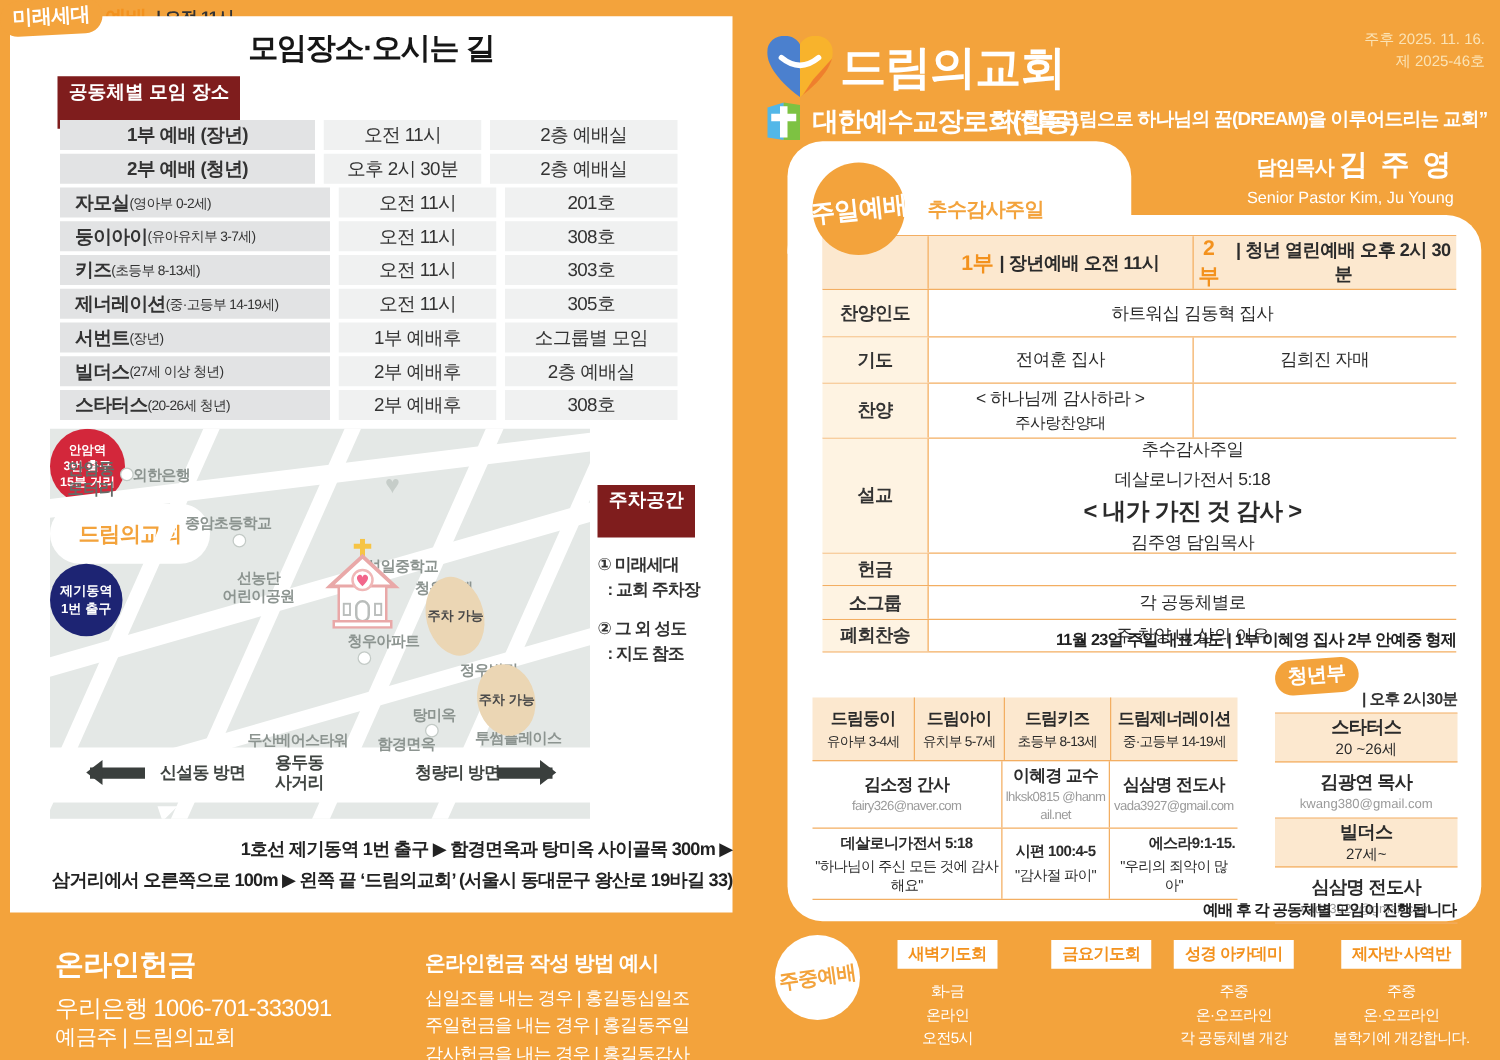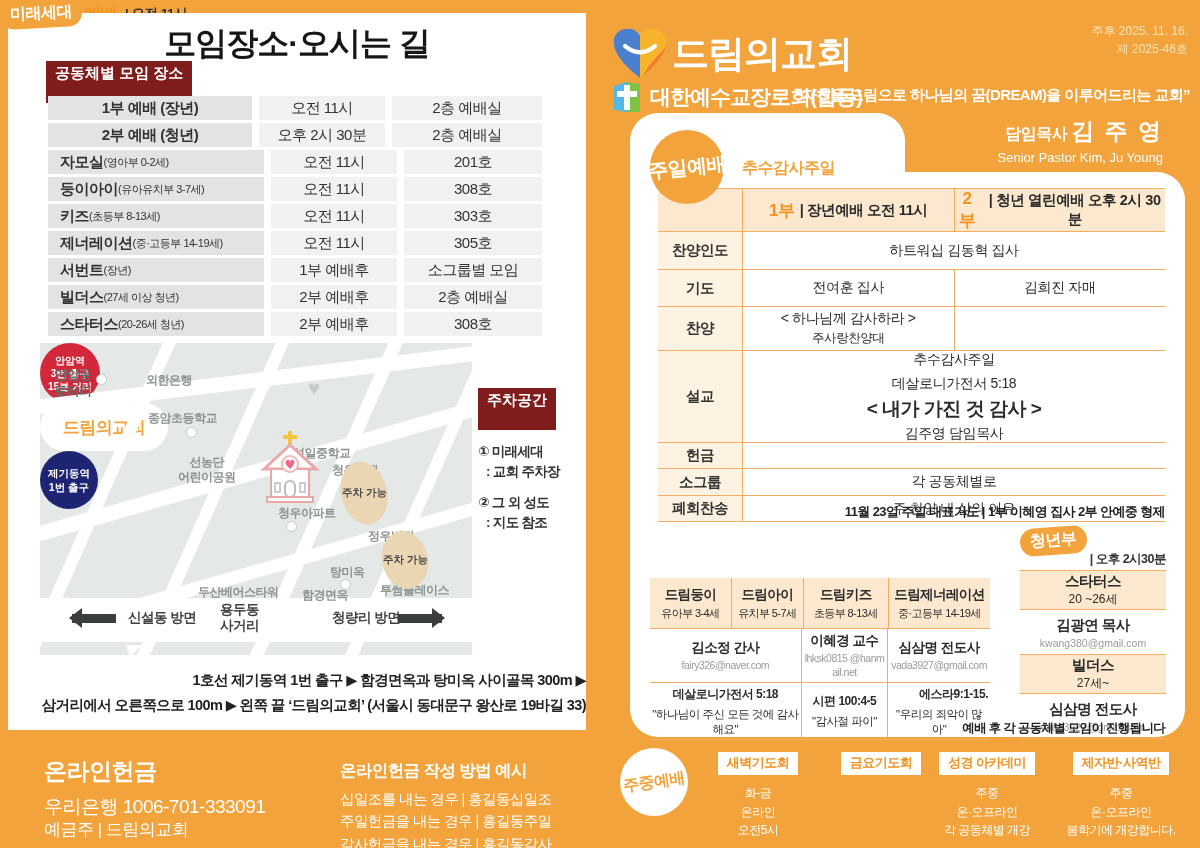--- a/index.html
+++ b/index.html
@@ -2,21 +2,21 @@
 <html><head>
 <meta charset="utf-8">
 <style>
   html,body{margin:0;padding:0;}
   body{font-family:"Liberation Sans","DejaVu Sans",sans-serif;}
   #root{position:relative;width:1200px;height:848px;background:#F3A33C;overflow:hidden;}
   .abs{position:absolute;}
 
   
   #left-white{left:8px;top:13px;width:578px;height:717px;background:#fff;}
-  #left-title{left:8px;top:22px;width:578px;text-align:center;font-size:32px;font-weight:bold;color:#161616;letter-spacing:-1px;}
+  #left-title{left:8px;top:22px;width:578px;text-align:center;font-size:24px;font-weight:bold;color:#161616;letter-spacing:-1px;}
   .orange-chip{display:inline-block;background:#7f1d1d;color:#fff;font-weight:bold;padding:3px 9px 20px;font-size:15px;}
   #section-badge{left:46px;top:61px;}
 
   
   #schedule{left:48px;top:96px;width:494px;}
   .sch-row{display:flex;margin-bottom:3px;height:24px;}
   .sch-label{width:204px;background:#E2E3E4;display:flex;align-items:center;padding-left:12px;color:#333;}
   .sch-row.center .sch-label{justify-content:center;padding-left:0;}
   .sch-label .nm{font-size:15px;font-weight:bold;letter-spacing:-0.5px;}
   .sch-label .sb{font-size:11px;font-weight:normal;letter-spacing:-0.5px;}
@@ -86,21 +86,21 @@
   .w-small{font-size:12.5px;margin-top:2px;}
   .sermon-title{font-size:19px;font-weight:bold;margin:3px 0;letter-spacing:-0.5px;}
   #worship-note{left:658px;top:503px;width:507px;text-align:right;font-size:13px;font-weight:bold;color:#222;letter-spacing:-0.6px;z-index:2;}
 
   
   #future-badge-row{left:650px;top:527px;display:flex;align-items:center;z-index:2;}
   .round-chip{background:#F3A33C;color:#fff;font-weight:bold;font-size:16px;padding:3px 10px 4px;border-radius:15px;letter-spacing:-0.5px;}
   .chip-tail{color:#F3921E;font-weight:bold;font-size:17px;letter-spacing:-0.5px;margin-left:2px;}
   .time-tail{color:#333;font-weight:bold;font-size:13.5px;margin-left:8px;letter-spacing:-0.5px;}
   #future{left:650px;top:558px;width:340px;z-index:2;font-size:12px;color:#2B2B2B;}
-  .f-head{display:flex;background:#FCE8CF;height:50px;border-bottom:1px solid #F3AE62;margin-top:20px;}
+  .f-head{display:flex;background:#FCE8CF;height:50px;border-bottom:1px solid #F3AE62;}
   .f-hcell{display:flex;flex-direction:column;align-items:center;justify-content:center;border-right:1px solid #F3AE62;text-align:center;letter-spacing:-0.6px;}
   .f-hcell:last-child{border-right:none;}
   .f-hcell .n{font-weight:bold;font-size:13.5px;}
   .f-hcell .s{font-size:11px;margin-top:2px;}
   .f-row{display:flex;border-bottom:1px solid #F3AE62;}
   .f-cell{display:flex;flex-direction:column;align-items:center;justify-content:center;text-align:center;border-right:1px solid #F3AE62;padding:6px 2px;letter-spacing:-0.5px;}
   .f-cell:last-child{border-right:none;}
   .f-cell .n{font-weight:bold;font-size:13.5px;}
   .f-cell .e{font-size:10.5px;color:#9B9B9B;margin-top:2px;word-break:break-all;line-height:1.3;}
   .f-cell .v{font-weight:bold;font-size:12px;}
@@ -221,21 +221,21 @@
     <div id="road" class="abs" style="position:absolute;"></div>
 
     <div id="station-badge">
       <span>안암역</span>
       <span>3번 출구</span>
       <span>15분 거리</span>
     </div>
 
     <span class="map-label dark" style="left:14px;top:24px;">안암동
 로터리</span>
-    <span class="map-label" style="left:66px;top:30px;margin-left:40px;">외한은행</span>
+    <span class="map-label" style="left:66px;top:30px;">외한은행</span>
     <span class="map-label" style="left:108px;top:68px;">종암초등학교</span>
     <span class="map-label" style="left:138px;top:112px;text-align:center;">선농단
 어린이공원</span>
     <span class="map-label" style="left:253px;top:103px;">성일중학교</span>
     <span class="map-label" style="left:292px;top:120px;">청운주택</span>
     <span class="map-label" style="left:238px;top:163px;">청우아파트</span>
     <span class="map-label" style="left:328px;top:186px;">정우빌딩</span>
     <span class="map-label" style="left:290px;top:222px;">탕미옥</span>
     <span class="map-label" style="left:158px;top:242px;">두산베어스타워</span>
     <span class="map-label" style="left:262px;top:245px;">함경면옥</span>

